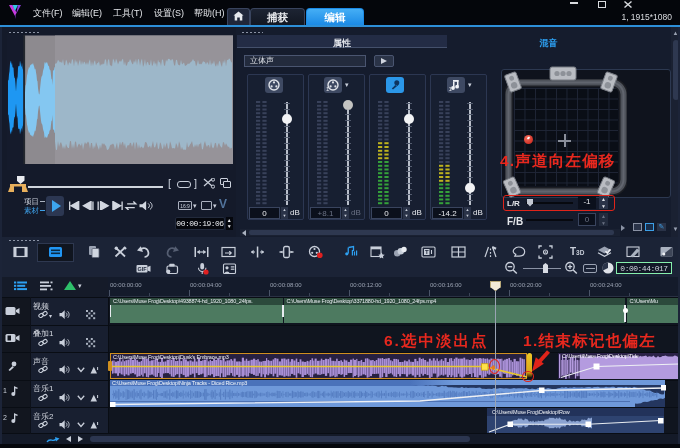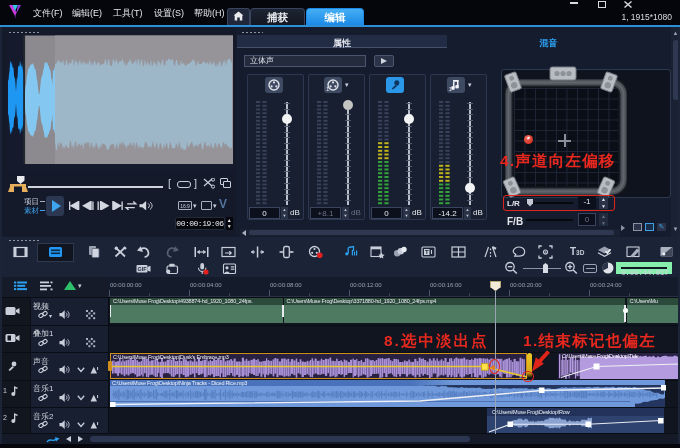--- a/index.html
+++ b/index.html
@@ -675,21 +675,21 @@
     <circle cx="6" cy="5.7" r="4.2" fill="none" stroke="#c9cfda" stroke-width="1.3"></circle>
     <path d="M9.2 9 L12.8 12.5" stroke="#c9cfda" stroke-width="1.5"></path>
     <path d="M3.8 5.7 h4.4 M6 3.5 v4.4" stroke="#c9cfda" stroke-width="1.3"></path>
   </svg>
 <div class="ab" style="left:583px;top:264px;width:14px;height:9px;border:1.2px solid #9aa2b2;border-radius:2px"></div>
 <div class="ab" style="left:585.5px;top:267.5px;width:9px;height:1.2px;background:#9aa2b2"></div>
 <svg class="ab" style="left:600.5px;top:261.0px" width="15" height="14" viewBox="0 0 15 14">
     <circle cx="7" cy="7" r="5.5" fill="#dfe2e8"></circle>
     <path d="M7 7 L7 1.5 A5.5 5.5 0 0 0 2 9.5 Z" fill="#2a3348"></path>
   </svg>
-<div class="ab" style="left:616px;top:262px;width:56px;height:12px;background:#121827;border:5px solid #86efac;color:#cfd4de;font-size:8px;font-family:'Liberation Mono',monospace;text-align:center;line-height:11px;letter-spacing:-0.5px">0:00:44:017</div>
+<div class="ab" style="left:616px;top:262px;width:56px;height:12px;background:#121827;border:1px solid #86efac;color:#cfd4de;font-size:8px;font-family:'Liberation Mono',monospace;text-align:center;line-height:11px;letter-spacing:-0.5px">0:00:44:017</div>
 <div class="ab" style="left:108px;top:277px;width:572px;height:19.5px;background:#141b2b;border-bottom:1px solid #2a3144"></div>
 <div class="ab" style="left:110px;top:282px;font-size:6px;color:#9aa2b2">00:00:00:00</div>
 <div class="ab" style="left:109px;top:290px;width:1px;height:6px;background:#4a5468"></div>
 <div class="ab" style="left:149px;top:293px;width:1px;height:3px;background:#3a4356"></div>
 <div class="ab" style="left:190px;top:282px;font-size:6px;color:#9aa2b2">00:00:04:00</div>
 <div class="ab" style="left:189px;top:290px;width:1px;height:6px;background:#4a5468"></div>
 <div class="ab" style="left:229px;top:293px;width:1px;height:3px;background:#3a4356"></div>
 <div class="ab" style="left:270px;top:282px;font-size:6px;color:#9aa2b2">00:00:08:00</div>
 <div class="ab" style="left:269px;top:290px;width:1px;height:6px;background:#4a5468"></div>
 <div class="ab" style="left:309px;top:293px;width:1px;height:3px;background:#3a4356"></div>
@@ -1550,21 +1550,21 @@
     </svg>
     <div style="position:absolute;left:5px;top:1px;font-size:5.5px;color:#eef0f4;white-space:nowrap;letter-spacing:-0.2px">C:\Users\Muse Frog\Desktop\Row</div>
   </div>
 <svg class="ab" style="left:487px;top:407.5px" width="178" height="26" viewBox="0 0 178 26">
     <path d="M2 24 L23 16.3 L101 16.3 L174 12.5" stroke="#e8ecf0" stroke-width="1.1" fill="none"></path>
     <rect x="20.5" y="13.5" width="5.5" height="5.5" fill="#fff"></rect>
     <rect x="98.5" y="13.5" width="5.5" height="5.5" fill="#fff"></rect>
     <rect x="171" y="10" width="5.5" height="5.5" fill="#fff"></rect>
   </svg>
 <div class="ab" style="left:494.5px;top:291px;width:1.6px;height:144px;background:#9aa3b3"></div>
-<div class="ab" style="left:384px;top:330.5px;font-size:15.5px;font-weight:bold;color:#e8281e;letter-spacing:2px">8.选中淡出点</div>
+<div class="ab" style="left:384px;top:330.5px;font-size:15.5px;font-weight:bold;color:#e8281e;letter-spacing:2px">6.选中淡出点</div>
 <div class="ab" style="left:523px;top:330.5px;font-size:15.5px;font-weight:bold;color:#e8281e;letter-spacing:1.3px">1.结束标记也偏左</div>
 <div class="ab" style="left:489px;top:358.5px;width:11px;height:15px;border:1.7px solid #e0241a;border-radius:50%"></div>
 <div class="ab" style="left:521.5px;top:370.5px;width:12.5px;height:11px;border:1.7px solid #e0241a;border-radius:50%"></div>
 <svg class="ab" style="left:530px;top:350px" width="20" height="24" viewBox="0 0 20 24">
     <path d="M18.5 1.5 L9.5 11.5" stroke="#e0241a" stroke-width="4"></path>
     <path d="M2 21.5 L13.8 13.8 L5.8 7.2 Z" fill="#e0241a"></path>
   </svg>
 <div class="ab" style="left:0;top:434px;width:680px;height:10px;background:#141a28"></div>
 <svg class="ab" style="left:46px;top:436.5px" width="14" height="6" viewBox="0 0 14 6">
     <path d="M1 5 C4 0,7 6,10 2" stroke="#2da0f2" stroke-width="1.4" fill="none"></path>

